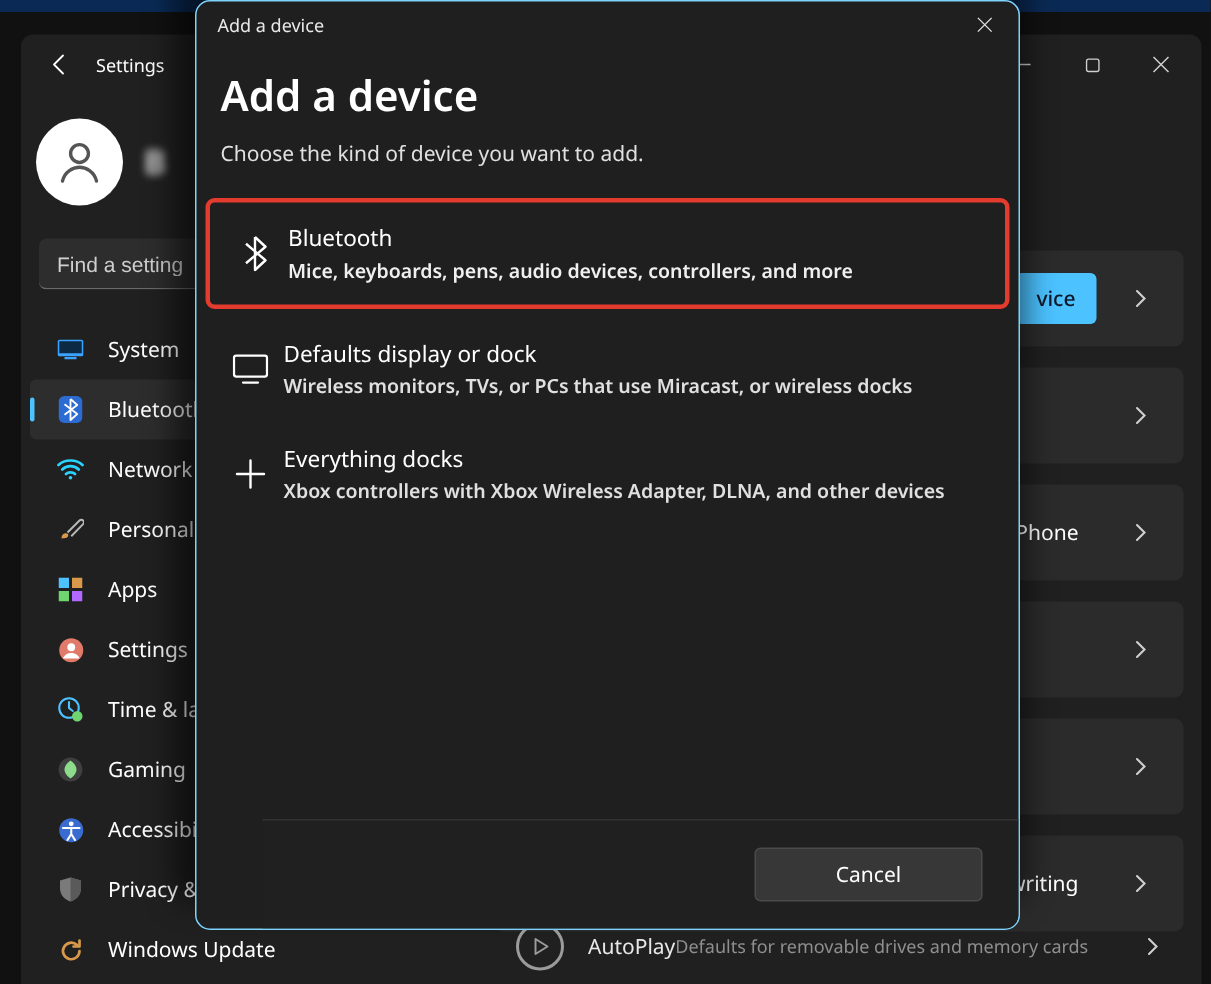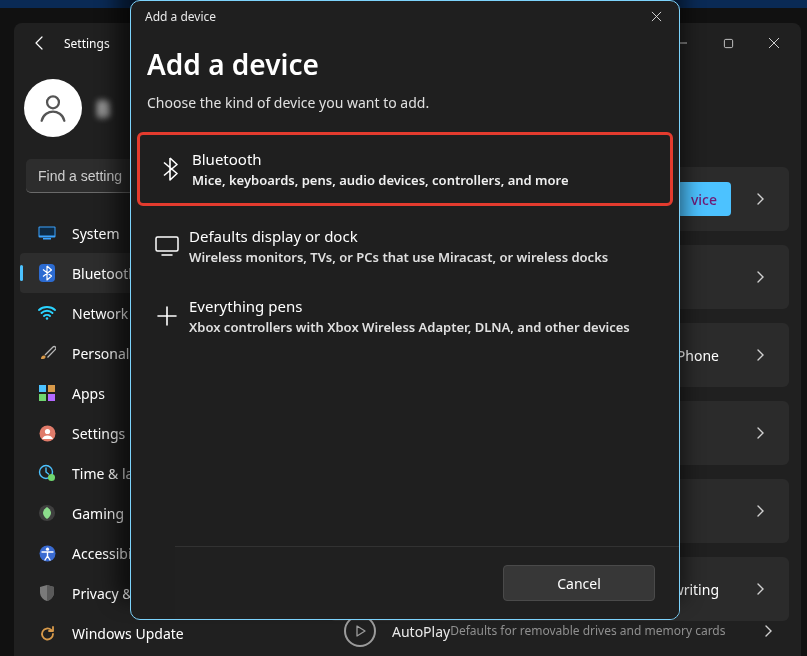--- a/index.html
+++ b/index.html
@@ -164,21 +164,21 @@
   }
   .chev {
     width:34px; height:34px;
     display:flex; align-items:center; justify-content:center;
     color:#d0d0d0;
   }
   .pill {
     height:34px;
     border-radius:4px;
     background:#4cc2ff;
-    color:#701a75;
+    color:#0f172a;
     display:flex; align-items:center;
     padding: 0 14px;
     font-size:14px;
     font-weight:500;
   }
 
   .autop {
     position:absolute;
     left: 330px;
     right: 16px;
@@ -579,21 +579,21 @@
       </span>
     </div>
 
     <div class="opt plain">
       <span class="opt-icon">
         <svg width="22" height="22" viewBox="0 0 22 22">
             <path d="M11 2v18M2 11h18" stroke="#fff" stroke-width="1.6" stroke-linecap="round"></path>
           </svg>
       </span>
       <span class="opt-text">
-        <div class="tt">Everything pens</div>
+        <div class="tt">Everything docks</div>
         <div class="dd">Xbox controllers with Xbox Wireless Adapter, DLNA, and other devices</div>
       </span>
     </div>
   </div>
 
   <div class="dlg-footer">
     <div class="btn-cancel">
       <span>Cancel</span>
     </div>
   </div>

